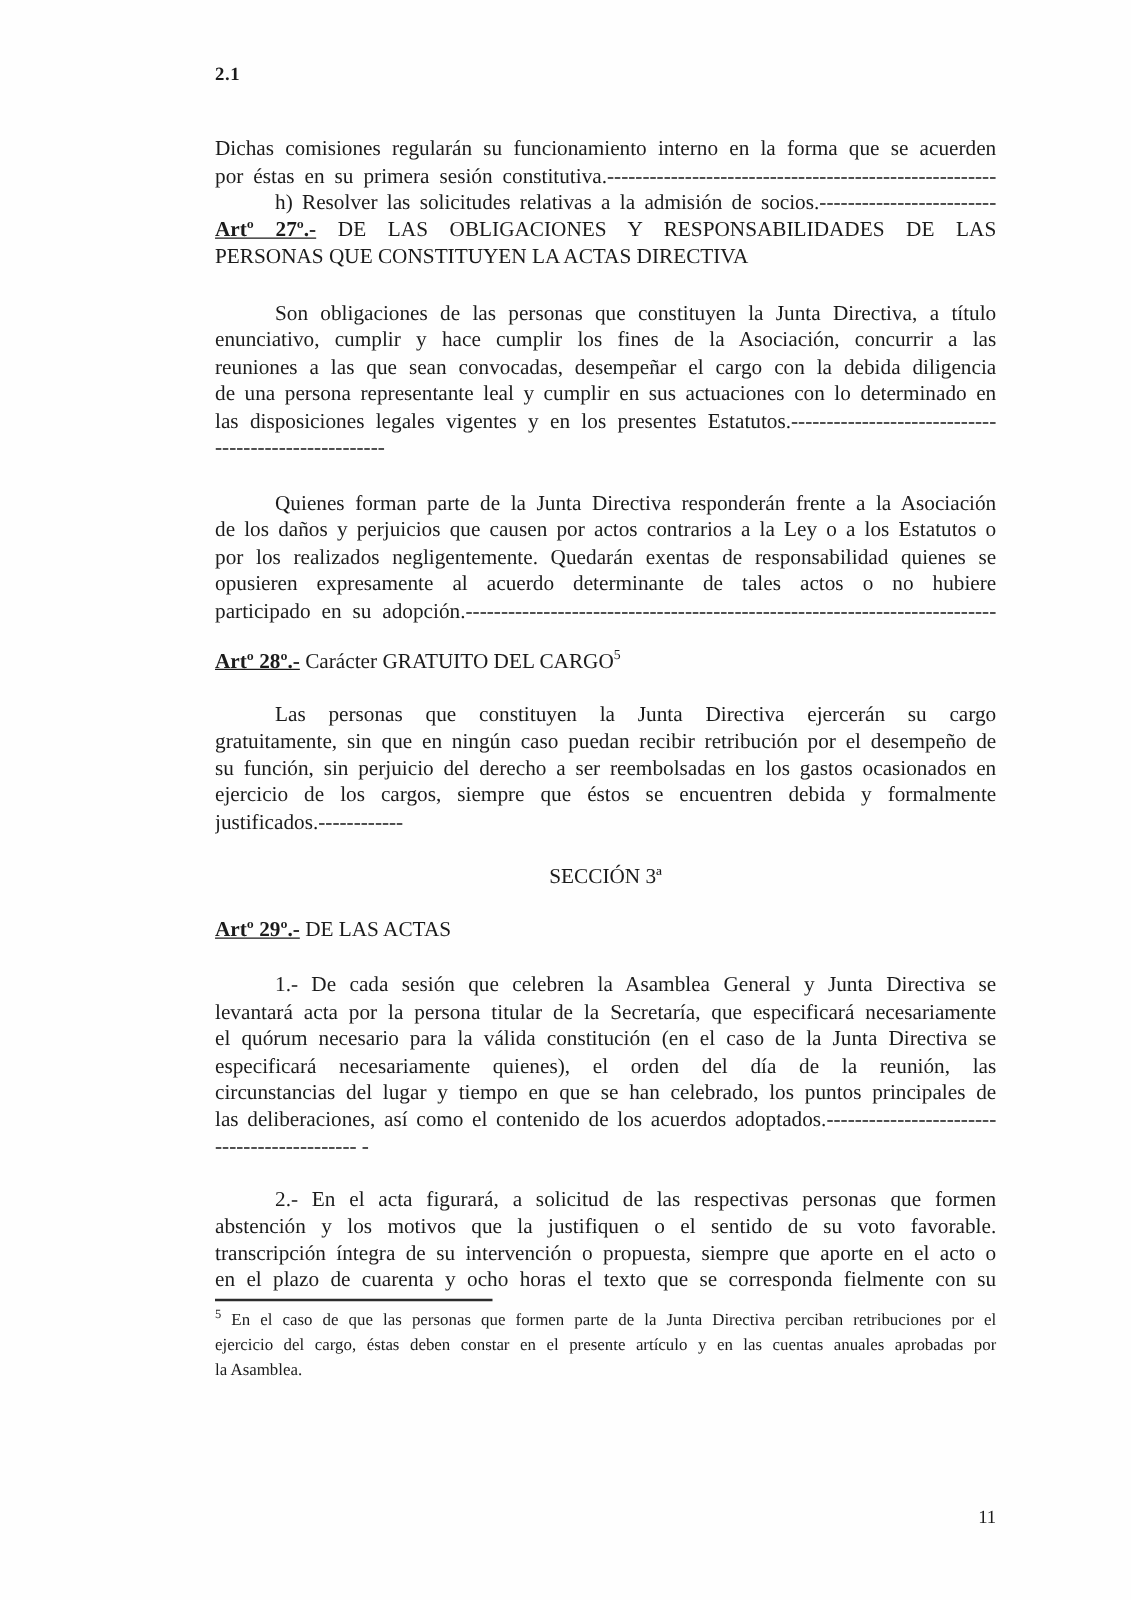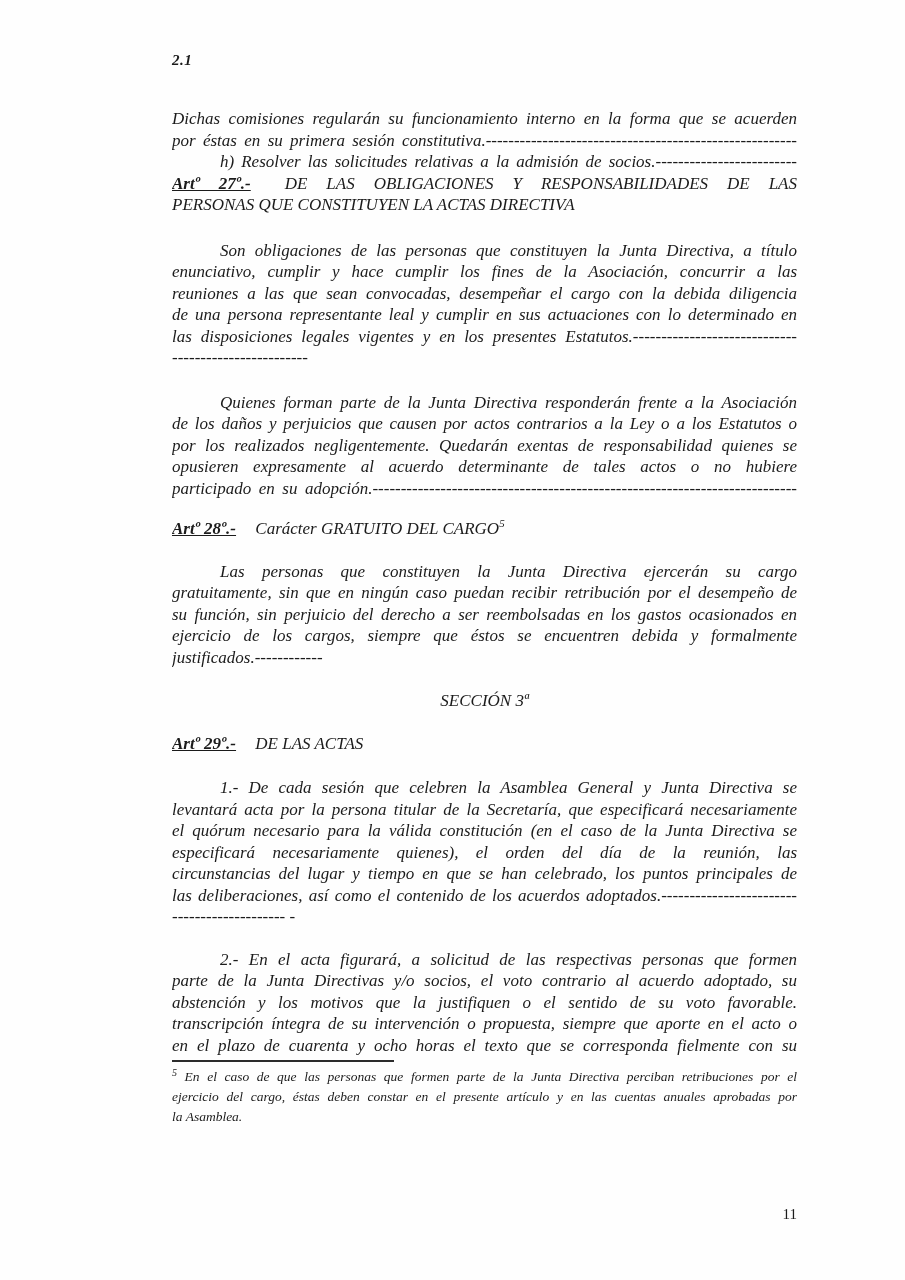--- a/index.html
+++ b/index.html
@@ -5,37 +5,37 @@
   html,body { margin:0; padding:0; background:#fdfdfc; }
   .page {
     position:relative;
     width:905px; height:1280px;
     background:#fefefe;
     font-family:"Liberation Serif", serif;
     color:#1b1b1b;
     overflow:hidden;
   }
   .content {
-    position:absolute; left:172px; top:50px; width:625px;font-style:italic;
+    position:absolute; left:172px; top:50px; width:625px;
   }
   .sec-num {
     font-weight:bold; font-size:15px; line-height:20px;
     margin-bottom:38px; letter-spacing:0.5px;
   }
   .line {
     font-size:17px; line-height:21.5px;
     white-space:nowrap; overflow:hidden;
   }
   .jline {
     text-align:justify;
     text-align-last:justify;
   }
   .indent { padding-left:48px; }
   .center { text-align:center; text-align-last:center; }
-  .art-label { font-weight:bold; text-decoration:underline; margin-right:15px; }
+  .art-label { font-weight:bold; text-decoration:underline; margin-right:0; }
   sup.fn-ref { font-size:11px; line-height:0; vertical-align:super; }
   sup.fn-marker { font-size:10px; line-height:0; vertical-align:super; }
 
   .b-art27   { margin-bottom:24px; }
   .b-oblig   { margin-bottom:23px; }
   .b-quienes { margin-bottom:19px; }
   .b-art28   { margin-bottom:21px; }
   .b-cargo   { margin-bottom:22px; }
   .b-seccion { margin-bottom:21px; }
   .b-art29   { margin-bottom:23px; }
@@ -123,21 +123,20 @@
       <div class="line jline">levantará acta por la persona titular de la Secretaría, que especificará necesariamente</div>
       <div class="line jline">el quórum necesario para la válida constitución (en el caso de la Junta Directiva se</div>
       <div class="line jline">especificará necesariamente quienes), el orden del día de la reunión, las</div>
       <div class="line jline">circunstancias del lugar y tiempo en que se han celebrado, los puntos principales de</div>
       <div class="line jline">las deliberaciones, así como el contenido de los acuerdos adoptados.------------------------</div>
       <div class="line">-------------------- -</div>
     </div>
 
     <div class="block">
       <div class="line jline indent">2.- En el acta figurará, a solicitud de las respectivas personas que formen</div>
-      <div class="line jline">parte de la Junta Directivas y/o socios, el voto contrario al acuerdo adoptado, su</div>
       <div class="line jline">abstención y los motivos que la justifiquen o el sentido de su voto favorable.</div>
       <div class="line jline">transcripción íntegra de su intervención o propuesta, siempre que aporte en el acto o</div>
       <div class="line jline">en el plazo de cuarenta y ocho horas el texto que se corresponda fielmente con su</div>
     </div>
 
     <div class="footnote-rule"></div>
 
     <div class="footnote">
       <div class="fline jline">
         <sup class="fn-marker">5</sup> <span>En el caso de que las personas que formen parte de la Junta Directiva perciban retribuciones por el</span>

